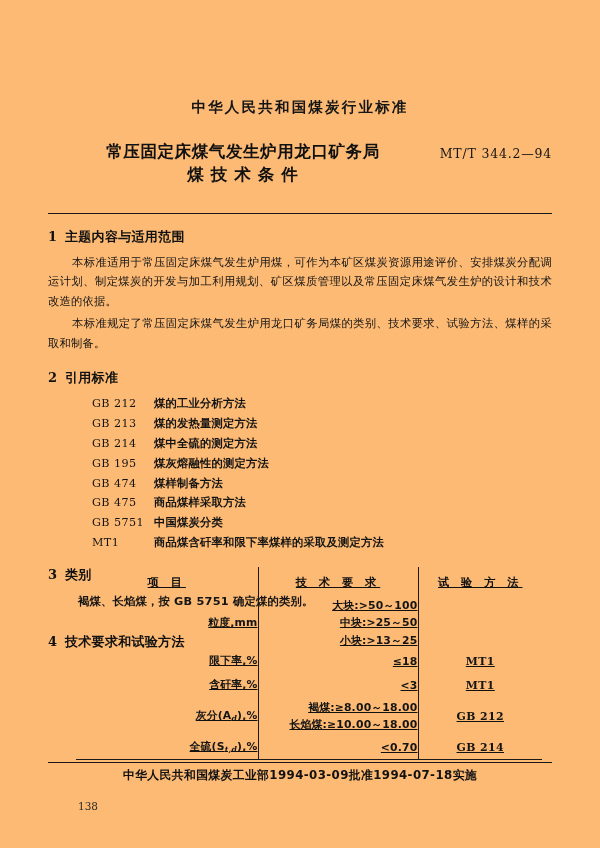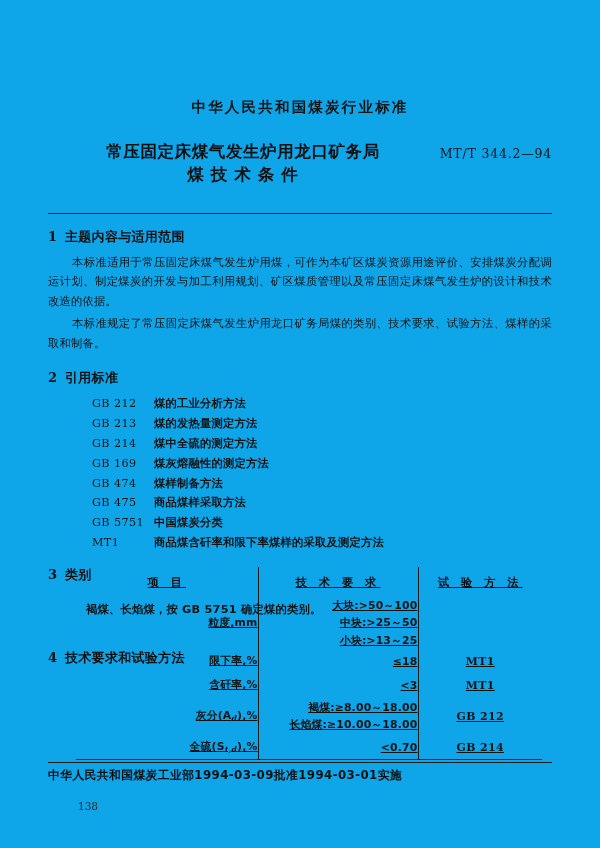--- a/index.html
+++ b/index.html
@@ -13,21 +13,21 @@
     font-family: "DejaVu Sans", "Liberation Sans", sans-serif;
     color: #111111;
     position: relative;
     overflow: hidden;
   }
   .page {
     position: absolute;
     left: 0; top: 0;
     width: 600px;
     height: 848px;
-    background: #0ea5e9;
+    background: #fdba74;
   }
 
   
   .org-line {
     position: absolute;
     left: 0; right: 0;
     top: 98px;
     text-align: center;
     font-size: 14.5px;
     font-weight: 700;
@@ -126,21 +126,21 @@
     font-size: 11.2px;
     letter-spacing: 0.4px;
   }
   .ref-name { font-weight: 700; }
 
   .para-indent2 {
     font-size: 11.3px;
     line-height: 1.72;
     color: #141414;
     text-indent: 22px;
-    margin: 16px;
+    margin: 8px;
     font-weight: 700;
     letter-spacing: 0.2px;
   }
 
   
   .tbl-wrap {
     position: absolute;
     left: 76px;
     top: 567px;
     width: 466px;
@@ -217,21 +217,21 @@
     top: 762px;
     height: 0;
     border-top: 1.6px solid #1a1a1a;
   }
   .footer {
     position: absolute;
     left: 48px;
     right: 48px;
     top: 768px;
     display: flex;
-    justify-content: flex-start;
+    justify-content: center;
     align-items: baseline;
     font-size: 11.8px;
     font-weight: 700;
     color: #111;
     letter-spacing: 0.4px;
   }
   .page-num {
     position: absolute;
     left: 78px;
     top: 800px;
@@ -266,21 +266,21 @@
 
     <div class="gap-md"></div>
 
     <div class="sec-head">
       <span class="num">2</span><span>引用标准</span>
     </div>
     <ul class="ref-list">
       <li class="ref-item"><span class="ref-code">GB 212</span><span class="ref-name">煤的工业分析方法</span></li>
       <li class="ref-item"><span class="ref-code">GB 213</span><span class="ref-name">煤的发热量测定方法</span></li>
       <li class="ref-item"><span class="ref-code">GB 214</span><span class="ref-name">煤中全硫的测定方法</span></li>
-      <li class="ref-item"><span class="ref-code">GB 169</span><span class="ref-name">煤灰熔融性的测定方法</span></li>
+      <li class="ref-item"><span class="ref-code">GB 195</span><span class="ref-name">煤灰熔融性的测定方法</span></li>
       <li class="ref-item"><span class="ref-code">GB 474</span><span class="ref-name">煤样制备方法</span></li>
       <li class="ref-item"><span class="ref-code">GB 475</span><span class="ref-name">商品煤样采取方法</span></li>
       <li class="ref-item"><span class="ref-code">GB 5751</span><span class="ref-name">中国煤炭分类</span></li>
       <li class="ref-item"><span class="ref-code">MT1</span><span class="ref-name">商品煤含矸率和限下率煤样的采取及测定方法</span></li>
     </ul>
 
     <div class="gap-md"></div>
 
     <div class="sec-head">
       <span class="num">3</span><span>类别</span>
@@ -351,17 +351,17 @@
           </td>
           <td class="v method">GB 214</td>
         </tr>
       </tbody>
     </table>
   </div>
 
   <div class="rule-bottom"></div>
   <div class="footer">
     <span>中华人民共和国煤炭工业部1994-03-09批准</span>
-    <span>1994-03-01实施</span>
+    <span>1994-07-18实施</span>
   </div>
   <div class="page-num">138</div>
 
 </div>
 
 </body></html>

